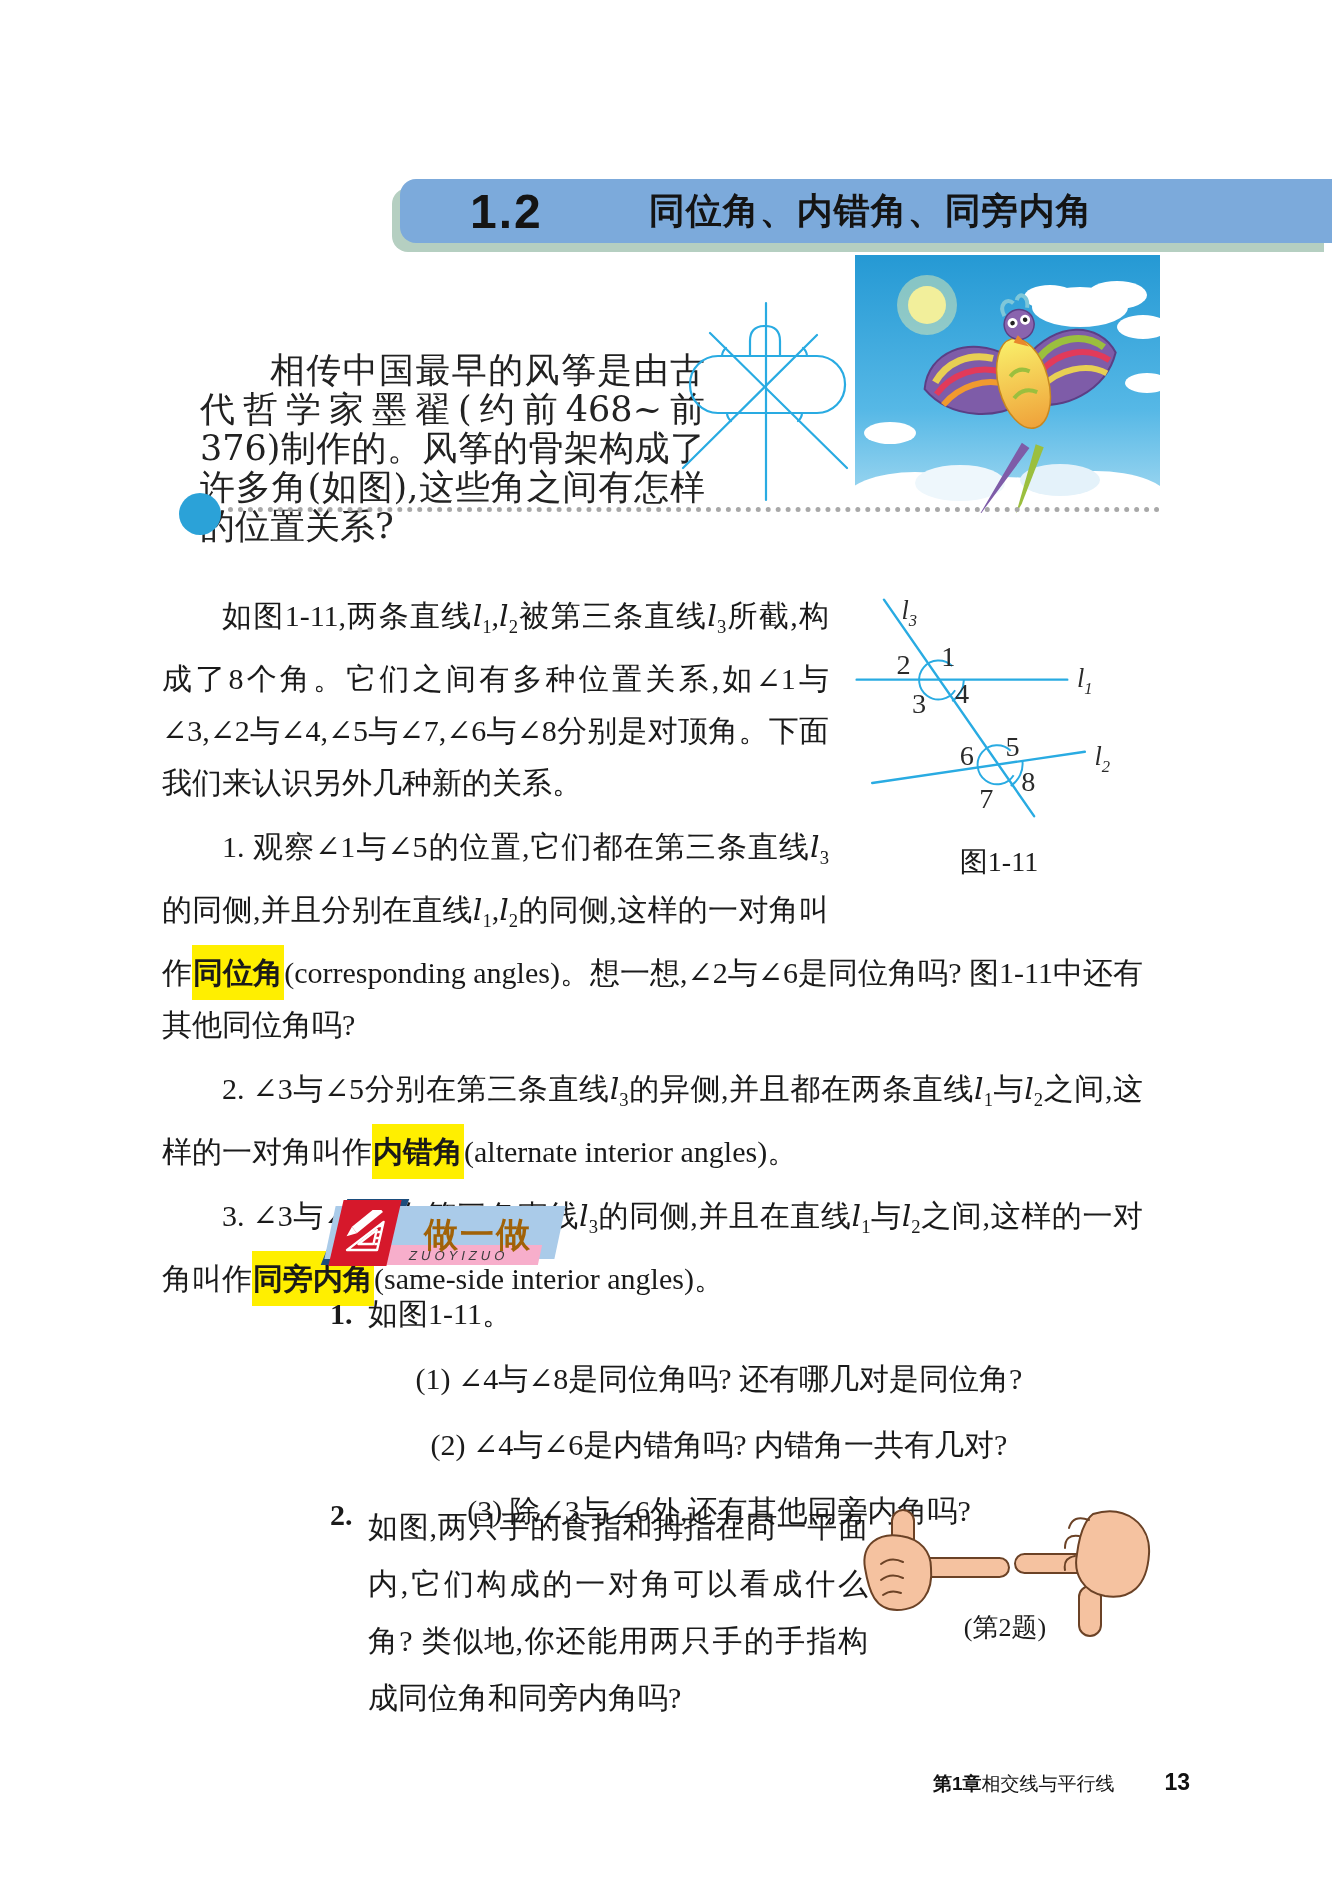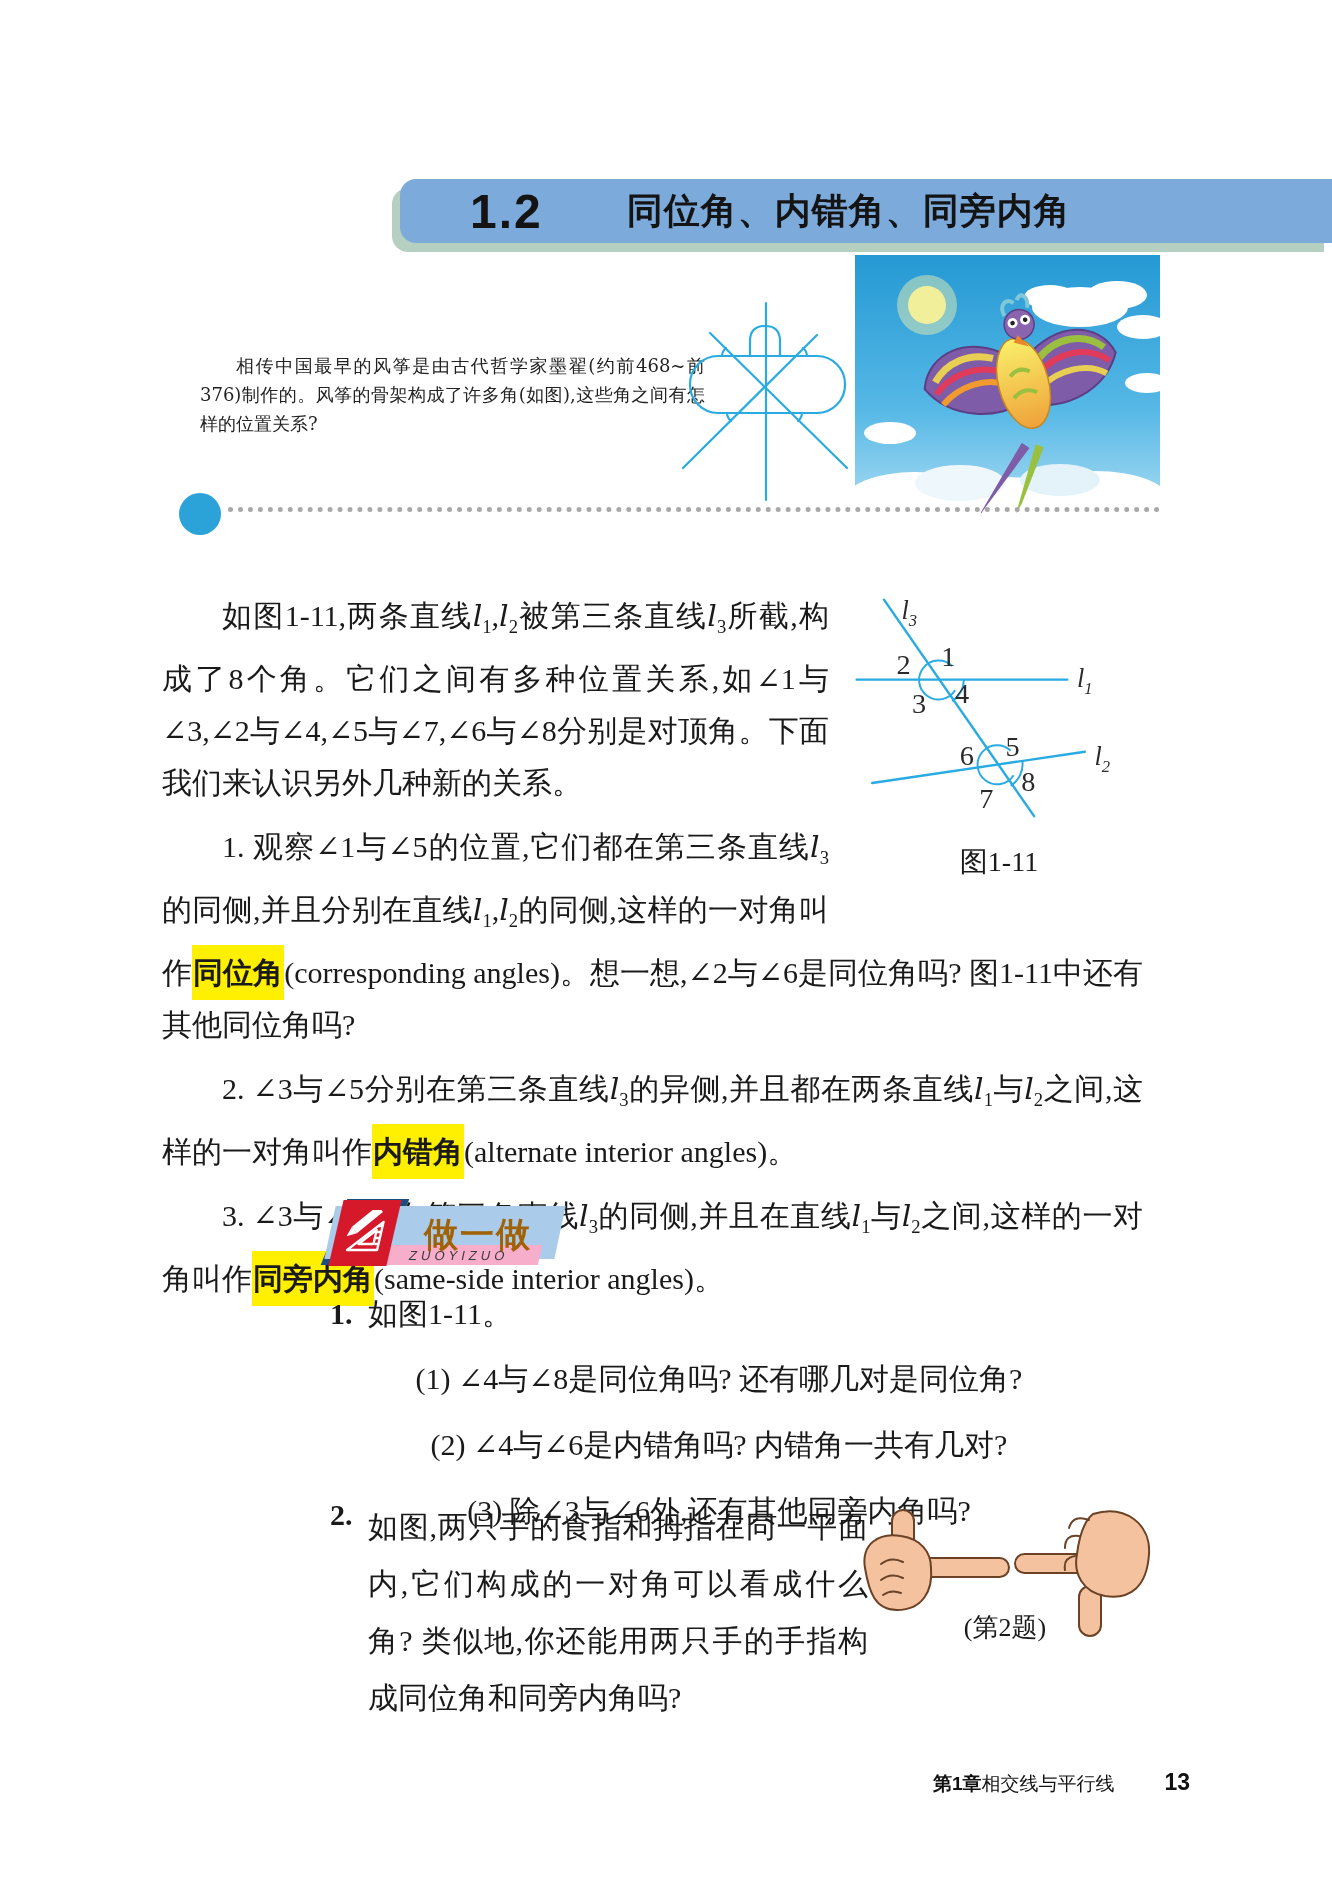--- a/index.html
+++ b/index.html
@@ -10,26 +10,26 @@
     font-family:"Liberation Serif","DejaVu Serif",serif; color:#1a1a1a;
   }
   
   .banner {
     position:absolute; left:400px; top:179px; right:0; height:64px;
     background:#7caadb; border-radius:16px 0 0 16px;
     box-shadow:-8px 9px 0 #b5cfc1;
     display:flex; align-items:center; padding-left:70px; box-sizing:border-box;
     font-family:"Liberation Sans","DejaVu Sans",sans-serif; font-weight:bold; color:#141414;
   }
-  .banner .num { font-size:48px; letter-spacing:2px; margin-right:84px; }
+  .banner .num { font-size:48px; letter-spacing:2px; margin-right:106px; }
   .banner .ttl { font-size:36px; letter-spacing:1px; white-space:nowrap; }
   
   .intro {
     position:absolute; left:200px; top:351px; width:505px;
-    font-size:18px; line-height:29px; text-align:justify; text-indent:2em;
+    font-size:35px; line-height:39px; text-align:justify; text-indent:2em;
     font-family:"DejaVu Serif","Liberation Serif",serif; color:#222;
   }
   .wire   { position:absolute; left:650px; top:293px; }
   .photo  { position:absolute; left:855px; top:255px; }
   .blue-dot { position:absolute; left:179px; top:493px; width:42px; height:42px;
     border-radius:50%; background:#2ba2d8; }
   .dotted { position:absolute; left:228px; top:507px; width:932px; height:0;
     border-top:5px dotted #a8a8a8; }
   
   .bodytext {

